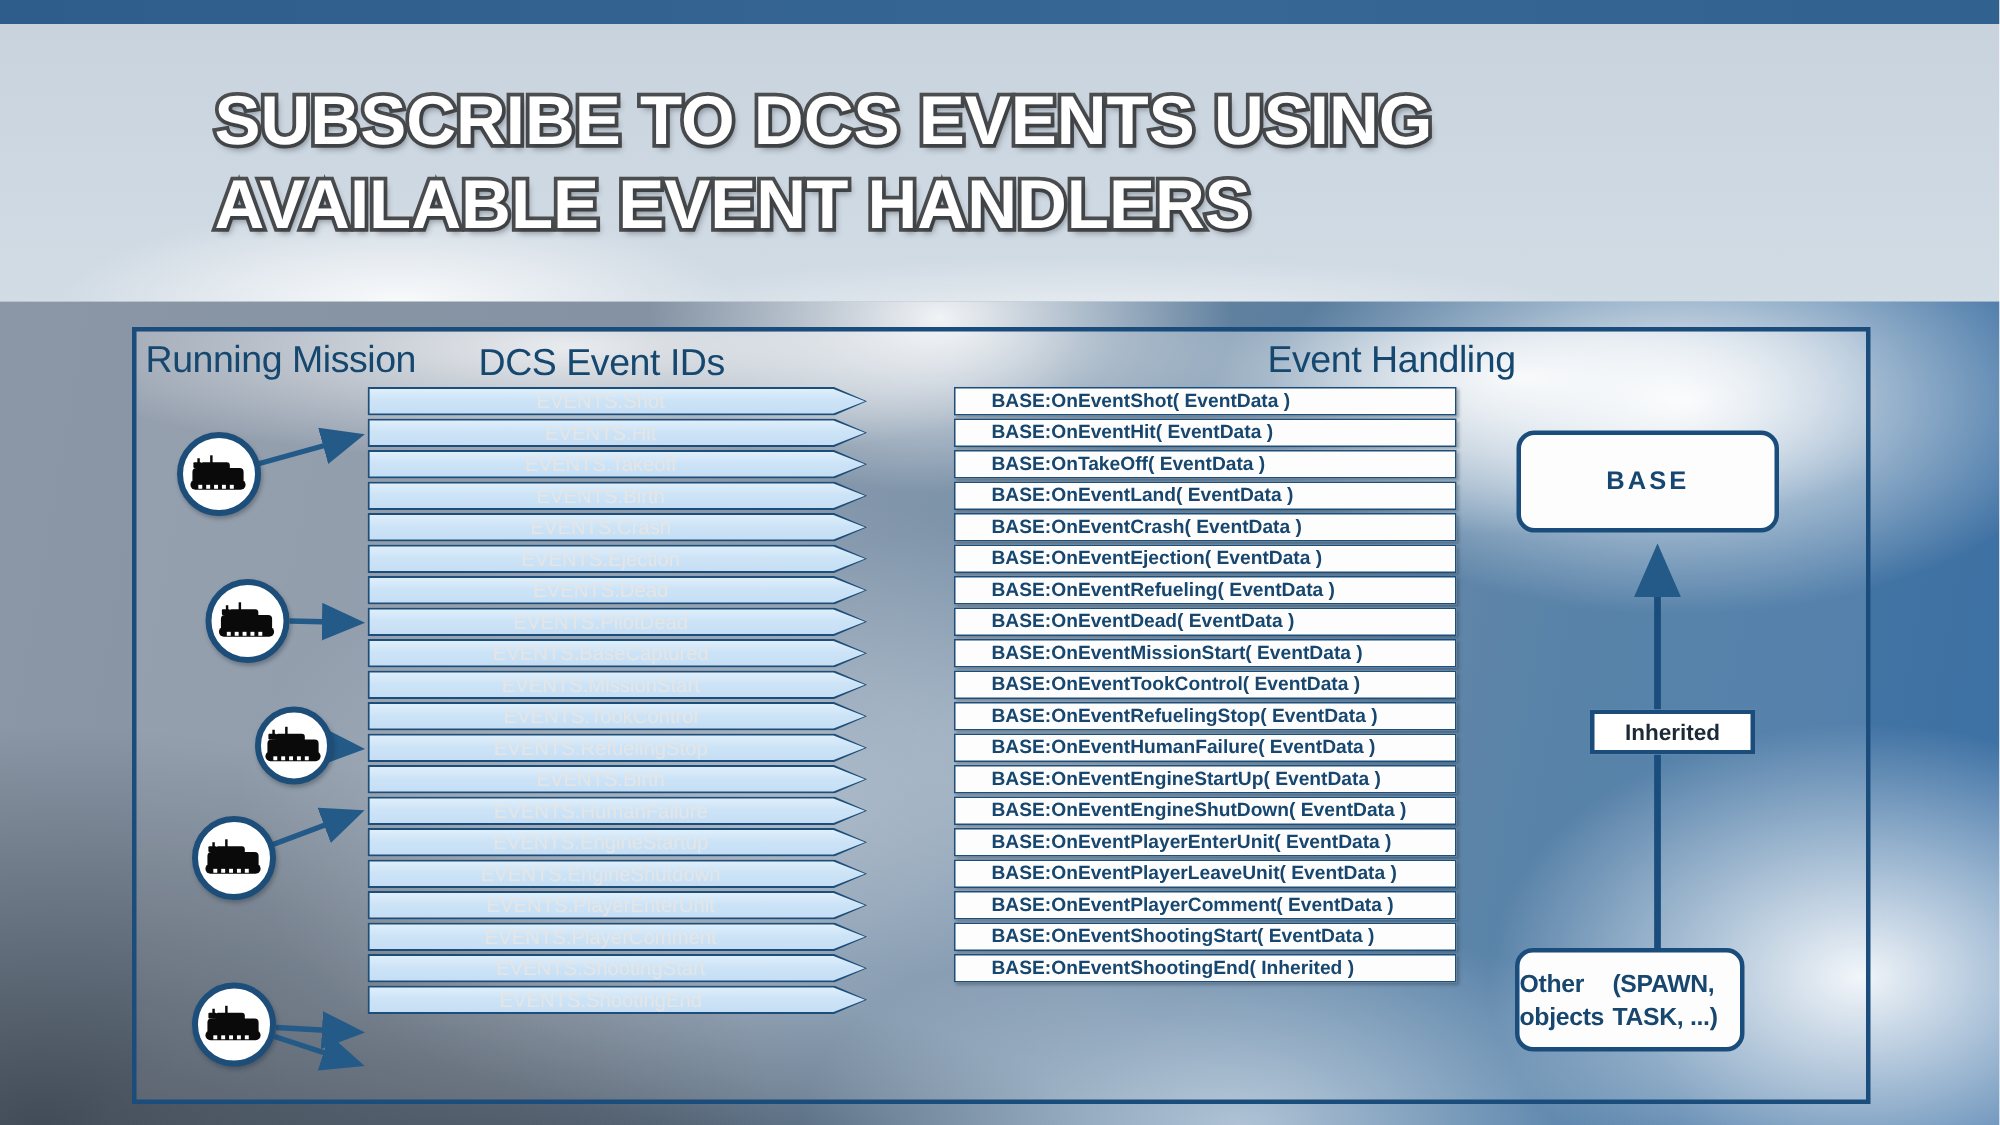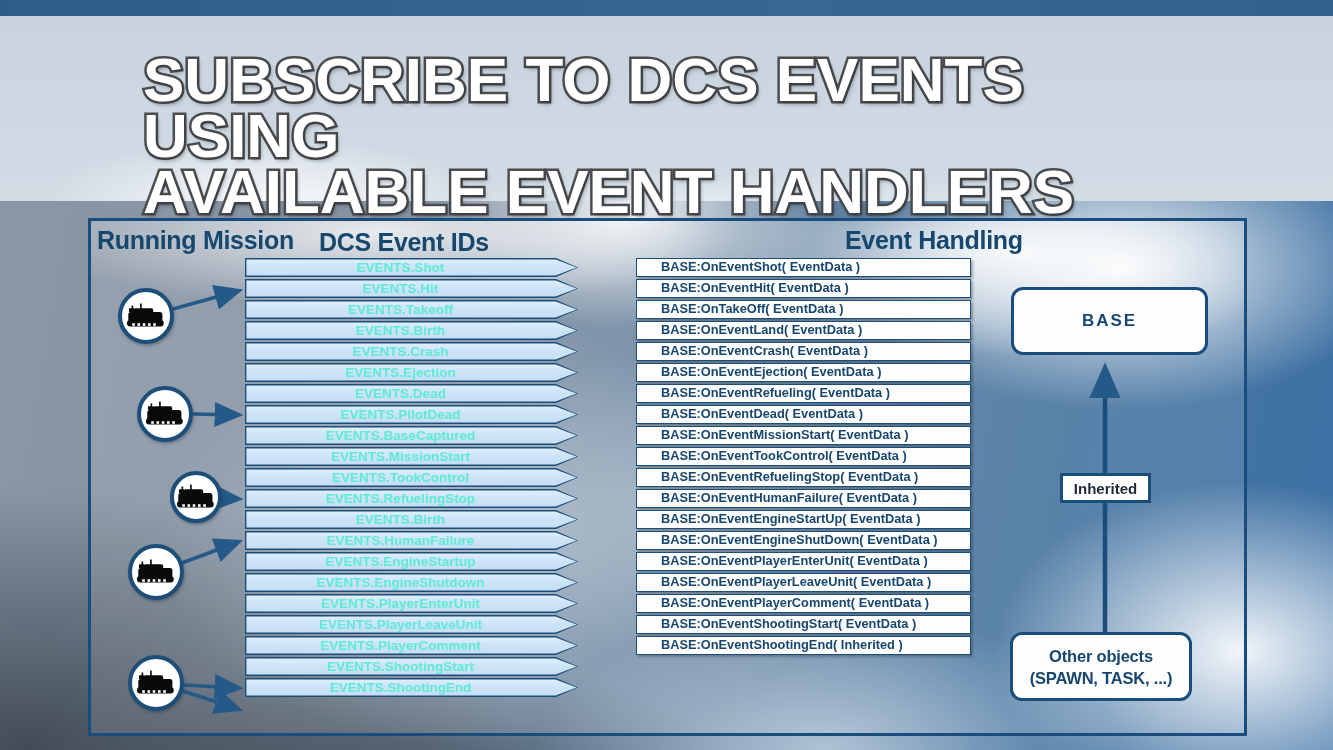--- a/index.html
+++ b/index.html
@@ -28,39 +28,39 @@
       radial-gradient(ellipse 420px 200px at 62% 100%, rgba(235,242,249,.6), rgba(255,255,255,0) 70%),
       radial-gradient(ellipse 500px 300px at 38% 62%, rgba(225,233,242,.35), rgba(255,255,255,0) 70%),
       radial-gradient(ellipse 700px 380px at 2% 100%, rgba(18,26,36,.6), rgba(18,26,36,0) 70%),
       radial-gradient(ellipse 500px 200px at 30% 108%, rgba(25,33,43,.45), rgba(25,33,43,0) 70%),
       linear-gradient(100deg,#8b97a6 0%, #8492a3 30%, #64829f 55%, #47759f 75%, #3d71a5 100%);
   }
 
   
   .title {
     position:absolute; left:143px; top:52px; width:1000px;
-    font-size:62px; font-weight:bold; line-height:56px; color:#ffffff;
+    font-size:46px; font-weight:bold; line-height:56px; color:#ffffff;
     letter-spacing:0px;
     -webkit-text-stroke:5px #4b4d4f; paint-order:stroke fill;
     text-shadow:2px 3px 4px rgba(40,44,48,.45);
   }
 
   
   .main-box {
     position:absolute; left:88px; top:218px; width:1159px; height:518px;
     border:3px solid #1a4d7c;
     background:
       radial-gradient(ellipse 430px 150px at 80% 6%, rgba(255,255,255,.9), rgba(255,255,255,0) 70%),
       radial-gradient(ellipse 520px 110px at 25% 2%, rgba(255,255,255,.8), rgba(255,255,255,0) 70%),
       radial-gradient(ellipse 400px 220px at 52% 55%, rgba(255,255,255,.22), rgba(255,255,255,0) 70%),
       rgba(255,255,255,.10);
   }
 
   .col-header {
-    position:absolute; font-size:25px; font-weight:bold; color:#15476f;
+    position:absolute; font-size:25px; font-weight:normal; color:#15476f;
     white-space:nowrap; letter-spacing:-0.3px;
   }
   .hdr-running   { left:6px;  top:5px; }
   .hdr-eventids  { left:228px; top:7px; }
   .hdr-handling  { left:754px; top:5px; }
 
   
   .events-col { position:absolute; left:154px; top:37px; width:333px; }
   .ev-row {
     position:relative; height:19px; margin-bottom:2px;
@@ -68,21 +68,21 @@
     background:#1d4e79;
     filter:drop-shadow(1.5px 1.5px 1px rgba(35,45,58,.4));
   }
   .ev-inner {
     position:absolute; inset:1.4px;
     clip-path:polygon(0 0, calc(100% - 21px) 0, 100% 50%, calc(100% - 21px) 100%, 0 100%);
     background:linear-gradient(180deg,#e0effb 0%, #cde4f7 45%, #c6def4 100%);
   }
   .ev-label {
     position:relative; display:block; text-align:center; padding-right:22px;
-    font-size:13.5px; font-weight:bold; color:#5eead4; line-height:19px;
+    font-size:13.5px; font-weight:normal; color:#e5e5e5; line-height:19px;
     white-space:nowrap;
   }
 
   
   .handlers-col { position:absolute; left:545px; top:37px; width:335px; }
   .h-row {
     height:19px; margin-bottom:2px; background:#fdfdfe;
     border:1.4px solid #1d4e79;
     box-shadow:1.5px 1.5px 2px rgba(35,45,58,.35);
     font-size:12.8px; font-weight:bold; color:#17466e;
@@ -100,35 +100,35 @@
   .uc3 { left:79px;  top:250px; width:52px; height:52px; }
   .uc4 { left:37px;  top:323px; width:56px; height:56px; }
   .uc5 { left:37px;  top:434px; width:56px; height:56px; }
   .unit-circle svg { width:42px; height:30px; }
 
   
   .arrows { position:absolute; left:0; top:0; width:1153px; height:512px; pointer-events:none; }
 
   
   .base-box {
-    position:absolute; left:920px; top:66px; width:197px; height:68px;
+    position:absolute; left:920px; top:66px; width:175px; height:68px;
     background:#fdfdfe; border:3.5px solid #1a4d7c; border-radius:12px;
     display:flex; align-items:center; justify-content:center;
     font-size:17px; font-weight:bold; color:#17466e; letter-spacing:2px;
   }
   .inherited-label {
-    position:absolute; left:969px; top:252px; width:91px; height:30px;
+    position:absolute; left:969px; top:252px; width:110px; height:30px;
     background:#ffffff; border:3px solid #1a4d7c;
     display:flex; align-items:center; justify-content:center;
     font-size:15px; font-weight:bold; color:#1c2a38;
   }
   .other-box {
-    position:absolute; left:919px; top:411px; width:182px; height:69px;
+    position:absolute; left:919px; top:411px; width:153px; height:69px;
     background:#fdfdfe; border:3.5px solid #1a4d7c; border-radius:12px;
-    display:flex; flex-direction:column; align-items:center; justify-content:center;
+    display:flex; flex-direction:row; align-items:center; justify-content:center;
     font-size:16.5px; font-weight:bold; color:#17466e; line-height:22px;
     letter-spacing:-0.2px;
   }
 </style>
 </head>
 <body>
 
 <div class="stage">
 
   <div class="sky-top"></div>
@@ -225,24 +225,20 @@
           <div class="ev-inner"></div>
           <span class="ev-label">EVENTS.EngineStartup</span>
         </div>
         <div class="ev-row">
           <div class="ev-inner"></div>
           <span class="ev-label">EVENTS.EngineShutdown</span>
         </div>
         <div class="ev-row">
           <div class="ev-inner"></div>
           <span class="ev-label">EVENTS.PlayerEnterUnit</span>
-        </div>
-        <div class="ev-row">
-          <div class="ev-inner"></div>
-          <span class="ev-label">EVENTS.PlayerLeaveUnit</span>
         </div>
         <div class="ev-row">
           <div class="ev-inner"></div>
           <span class="ev-label">EVENTS.PlayerComment</span>
         </div>
         <div class="ev-row">
           <div class="ev-inner"></div>
           <span class="ev-label">EVENTS.ShootingStart</span>
         </div>
         <div class="ev-row">

